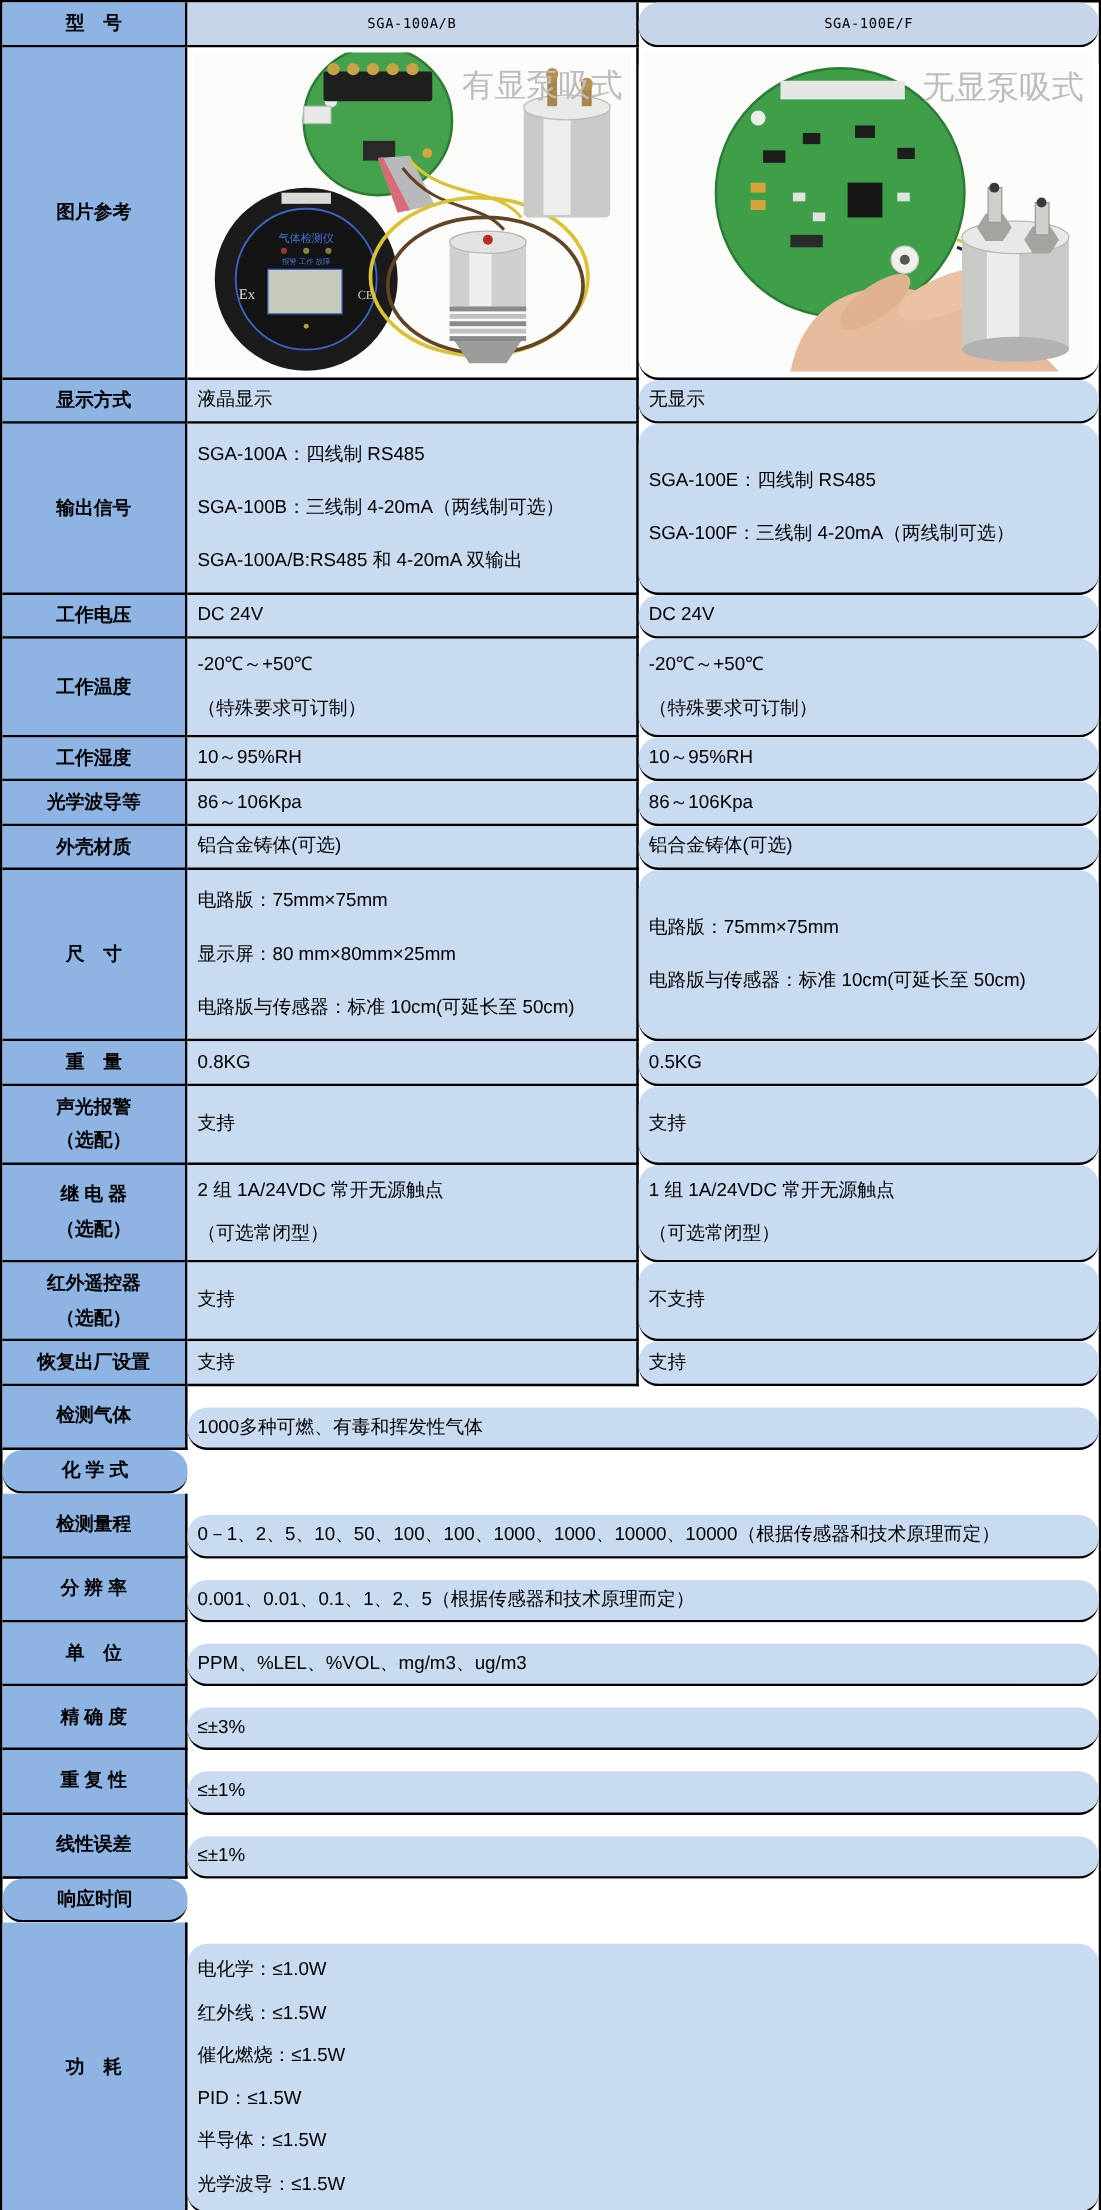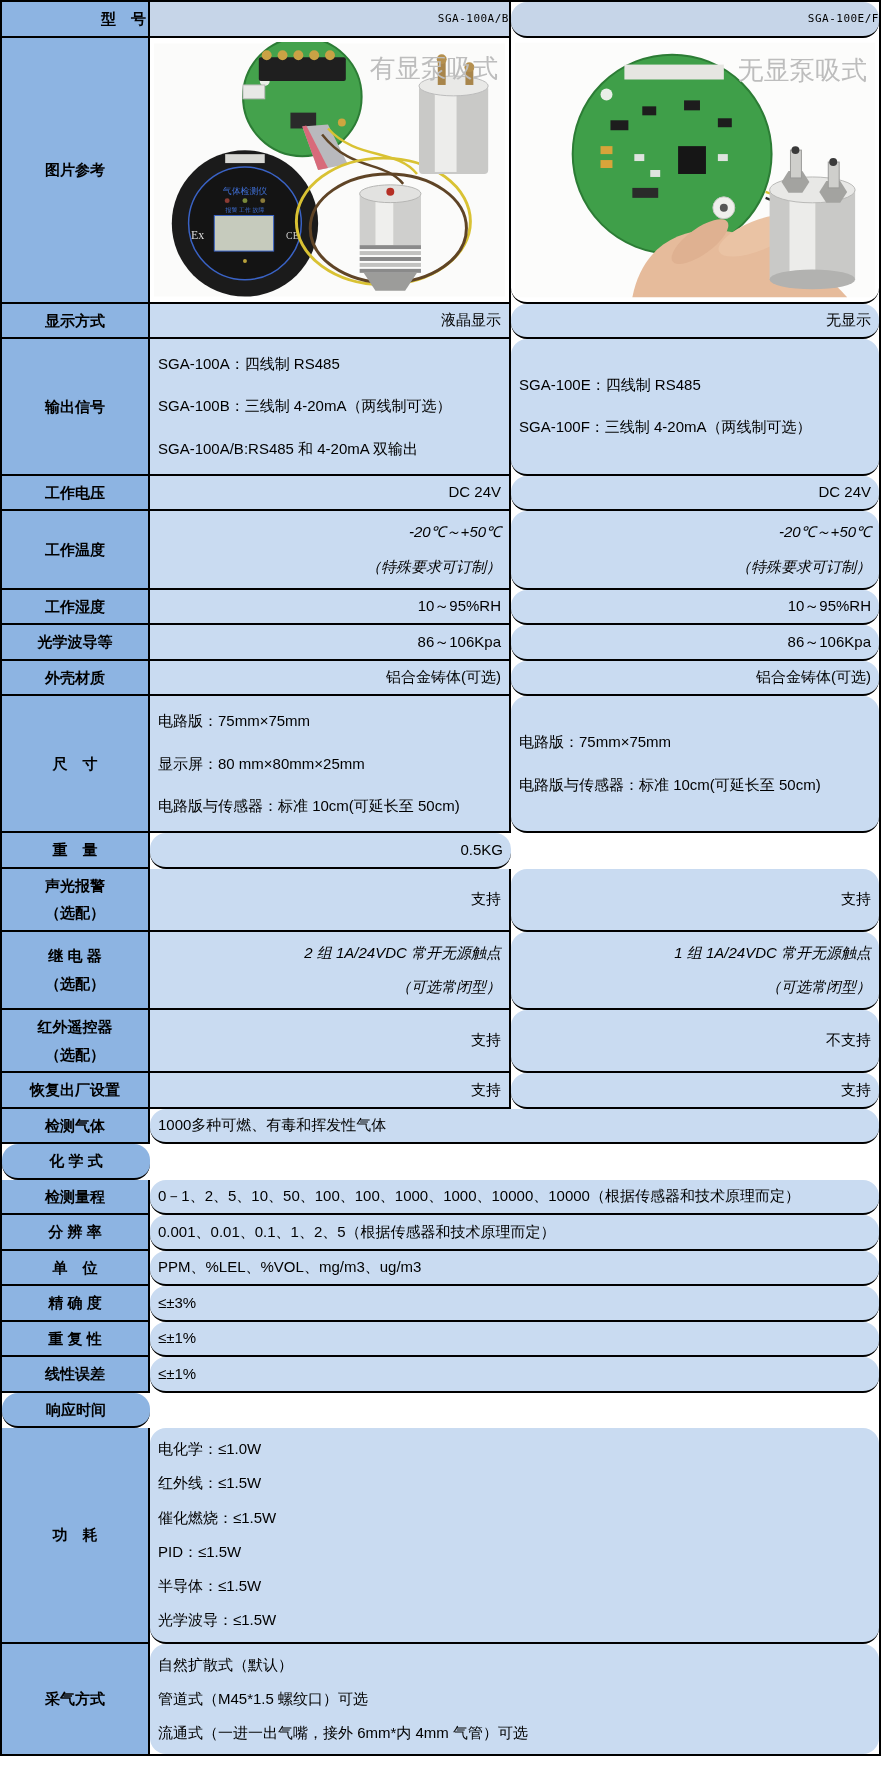--- a/index.html
+++ b/index.html
@@ -11,32 +11,32 @@
        font-family:"Liberation Sans",sans-serif;}
   .table{width:881px;border:2px solid var(--border);}
   .row{display:grid;grid-template-columns:148px 361px 1fr;}
   .cell{border-right:2px solid var(--border);border-bottom:2px solid var(--border);
         min-height:30px;display:flex;flex-direction:column;justify-content:center;}
   .row .cell:last-child{border-right:none;border-radius:16px;}
   #rows .row:last-child .cell{border-bottom:none;}
   .label-cell{background:var(--label-bg);align-items:center;text-align:center;
               font-weight:bold;font-size:15px;padding:3px 2px;}
   .label-line{margin:4px 0;line-height:1.3;}
-  .header-row .cell{min-height:28px;align-items:flex-end;}
+  .header-row .cell{min-height:28px;}
   .model-cell{background:var(--model-bg);align-items:center;text-align:center;
               font-family:"DejaVu Sans Mono",monospace;font-size:11px;letter-spacing:.5px;}
   .photo-cell{background:var(--photo-bg);padding:4px;justify-content:center;}
   .photo-cell svg{width:100%;height:256px;display:block;}
   .data-cell{background:var(--data-bg);font-size:15px;line-height:1.35;padding:4px 8px;}
-  .data-cell.ac{align-items:flex-end;text-align:center;}
+  .data-cell.ac{align-items:flex-start;text-align:center;}
   .data-cell.al{align-items:flex-start;text-align:left;}
   .line{margin:2px 0;}
   .data-cell.al.multi .line{margin:11px 0;}
-  .data-cell.ac.multi .line{margin:7px 0;font-style:italic;}
-  .data-cell.span-cell{grid-column:2 / 4;}
+  .data-cell.ac.multi .line{margin:7px 0;}
+  .data-cell.span-cell{grid-column:2 / 4;margin-top:17px;}
   .data-cell.span-cell.multi .line{margin:7px 0;}
 </style>
 </head>
 <body>
 
 <div class="table">
 
   <div class="row header-row">
     <div class="cell label-cell">
       <div class="label-line">型　号</div>
@@ -271,20 +271,23 @@
         <div class="cell data-cell al multi">
           <div class="line">电路版：75mm×75mm</div>
           <div class="line">电路版与传感器：标准 10cm(可延长至 50cm)</div>
         </div>
       </div>
       <div class="row body-row">
         <div class="cell label-cell">
           <div class="label-line">重　量</div>
         </div>
         <div class="cell data-cell ac">
+          <div class="line">0.8KG</div>
+        </div>
+        <div class="cell data-cell ac">
           <div class="line">0.5KG</div>
         </div>
       </div>
       <div class="row body-row">
         <div class="cell label-cell">
           <div class="label-line">声光报警</div>
           <div class="label-line">（选配）</div>
         </div>
         <div class="cell data-cell ac">
           <div class="line">支持</div>

